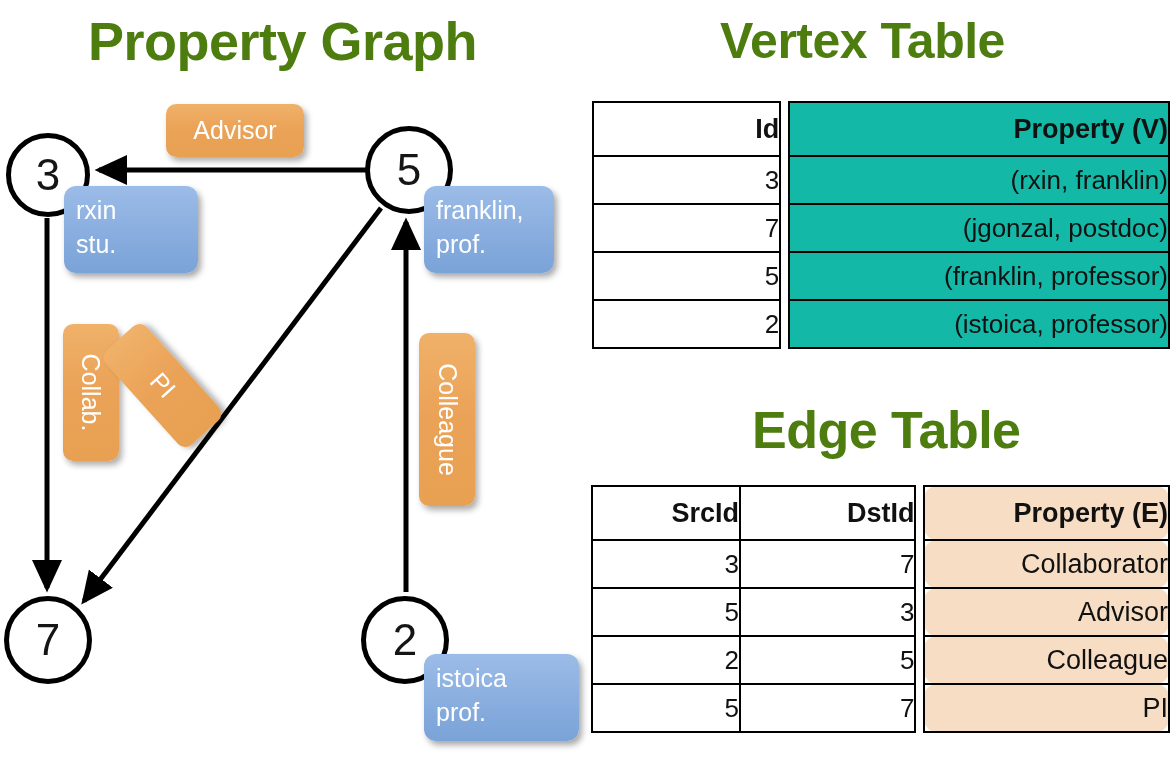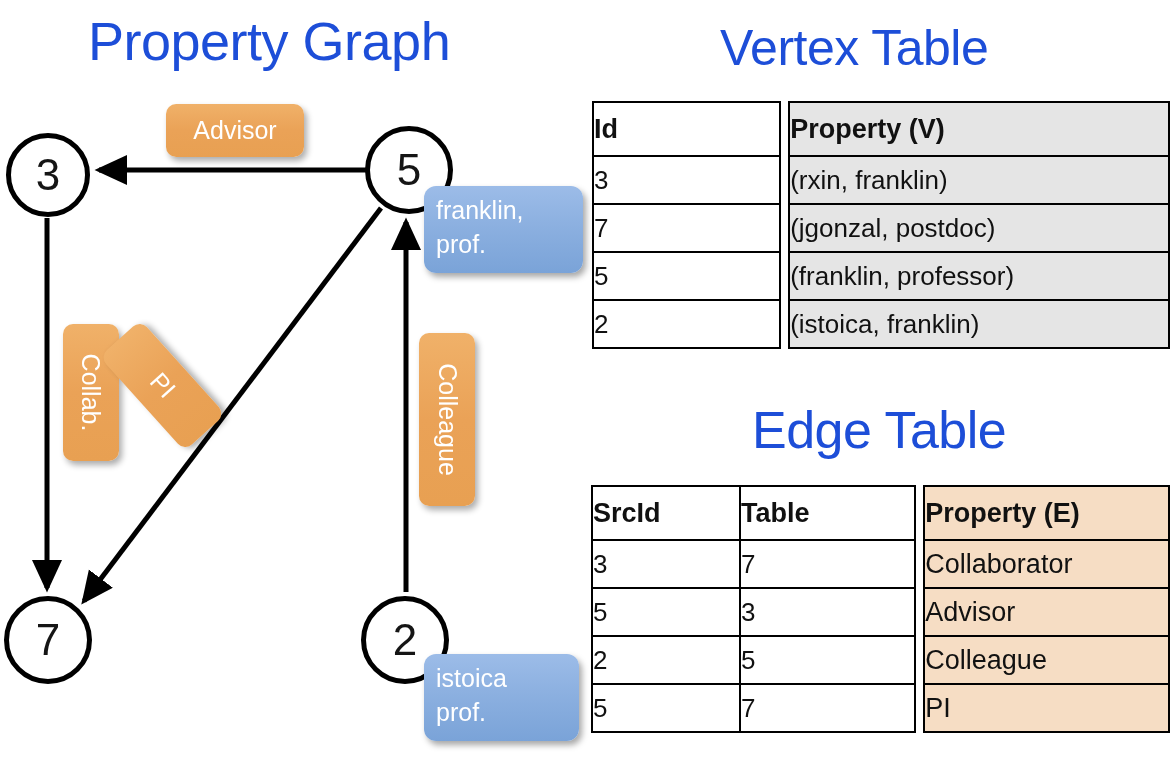--- a/index.html
+++ b/index.html
@@ -13,27 +13,27 @@
     position: relative;
     overflow: hidden;
     font-family: "Liberation Sans", sans-serif;
     color: #000;
   }
 
   
   .title {
     position: absolute;
     font-family: "Liberation Sans", sans-serif;
-    font-weight: 400;
-    color: #1d4ed8;
+    font-weight: 700;
+    color: #4d7c0f;
     white-space: nowrap;
     letter-spacing: -0.5px;
   }
   #title-property-graph { left: 88px;  top: 10px;  font-size: 54px; }
-  #title-vertex-table   { left: 720px; top: 19px;  font-size: 50px; }
+  #title-vertex-table   { left: 720px; top: 12px;  font-size: 50px; }
   #title-edge-table     { left: 752px; top: 400px; font-size: 52px; }
 
   
   #graph-panel {
     position: absolute;
     left: 0; top: 0;
     width: 585px; height: 760px;
   }
   #graph-edges {
     position: absolute;
@@ -94,56 +94,56 @@
   #edge-label-pi        { left:135px; top:322px; width:55px;  height:127px;
                           transform: rotate(-42deg); }
   #edge-label-colleague { left:419px; top:333px; width:56px;  height:173px; }
 
   #vertex-3 { left:6px;   top:133px; width:84px; height:84px; }
   #vertex-5 { left:365px; top:126px; width:88px; height:88px; }
   #vertex-7 { left:4px;   top:596px; width:88px; height:88px; }
   #vertex-2 { left:361px; top:596px; width:88px; height:88px; }
 
   #prop-box-3 { left:64px;  top:186px; width:134px; height:87px; }
-  #prop-box-5 { left:424px; top:186px; width:159px; height:87px; }
+  #prop-box-5 { left:424px; top:186px; width:130px; height:87px; }
   #prop-box-7 { left:62px;  top:654px; width:139px; height:87px; }
   #prop-box-2 { left:424px; top:654px; width:155px; height:87px; }
 
   
   .tbl {
     position: absolute;
     border-collapse: collapse;
     font-family: "Liberation Sans", sans-serif;
   }
   .tbl td, .tbl th {
     border: 2px solid #000;
     padding: 0;
-    text-align: left;
+    text-align: right;
     font-weight: 300;
     font-size: 26px;
     color: #111;
     height: 46px;
     background: #ffffff;
   }
   .tbl th {
     font-weight: 700;
     font-size: 27px;
     height: 52px;
   }
   .spacer-col { border: none !important; background: transparent !important; width: 7px; }
 
   #vertex-table { left: 592px; top: 101px; }
   #vertex-table .col-id   { width: 186px; }
-  #vertex-table .col-prop { width: 379px; background: #e5e5e5; }
+  #vertex-table .col-prop { width: 379px; background: #14b8a6; }
 
   #edge-table { left: 591px; top: 485px; }
   #edge-table .col-src { width: 148px; }
   #edge-table .col-dst { width: 176px; }
   #edge-table .col-eprop { width: 245px; background: #f6ddc4; }
-  #edge-table td.col-eprop, #edge-table th.col-eprop { font-size: 27px; }
+  #edge-table td.col-eprop, #edge-table th.col-eprop { font-size: 27px; border-radius: 13px; }
 </style>
 </head>
 <body>
 
 <div class="title" id="title-property-graph">Property Graph</div>
 <div class="title" id="title-vertex-table">Vertex Table</div>
 <div class="title" id="title-edge-table">Edge Table</div>
 
 <div id="graph-panel">
 
@@ -169,20 +169,24 @@
   <div class="vertex-circle" id="vertex-5">
       <span>5</span>
     </div>
   <div class="vertex-circle" id="vertex-7">
       <span>7</span>
     </div>
   <div class="vertex-circle" id="vertex-2">
       <span>2</span>
     </div>
 
+  <div class="prop-box" id="prop-box-3">
+    <span class="l1">rxin</span>
+    <span class="l2">stu.</span>
+  </div>
   <div class="prop-box" id="prop-box-5">
     <span class="l1">franklin,</span>
     <span class="l2">prof.</span>
   </div>
   <div class="prop-box" id="prop-box-2">
     <span class="l1">istoica</span>
     <span class="l2">prof.</span>
   </div>
 
   <div class="edge-label" id="edge-label-advisor">
@@ -220,30 +224,30 @@
       <td class="col-prop">(jgonzal, postdoc)</td>
     </tr>
     <tr>
       <td class="col-id">5</td>
       <td class="spacer-col"></td>
       <td class="col-prop">(franklin, professor)</td>
     </tr>
     <tr>
       <td class="col-id">2</td>
       <td class="spacer-col"></td>
-      <td class="col-prop">(istoica, franklin)</td>
+      <td class="col-prop">(istoica, professor)</td>
     </tr>
   </tbody>
 </table>
 
 <table class="tbl" id="edge-table">
   <thead>
     <tr>
       <th class="col-src">SrcId</th>
-      <th class="col-dst">Table</th>
+      <th class="col-dst">DstId</th>
       <th class="spacer-col"></th>
       <th class="col-eprop">Property (E)</th>
     </tr>
   </thead>
   <tbody>
     <tr>
       <td class="col-src">3</td>
       <td class="col-dst">7</td>
       <td class="spacer-col"></td>
       <td class="col-eprop">Collaborator</td>

